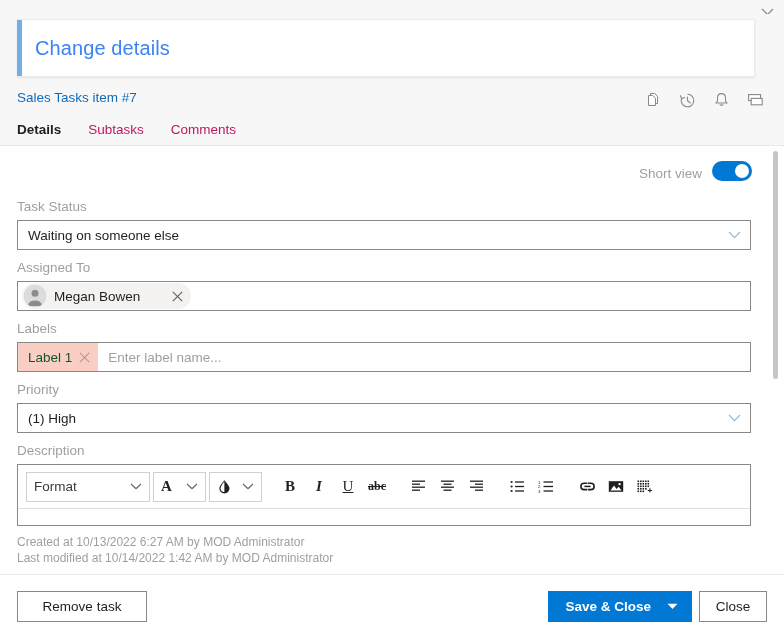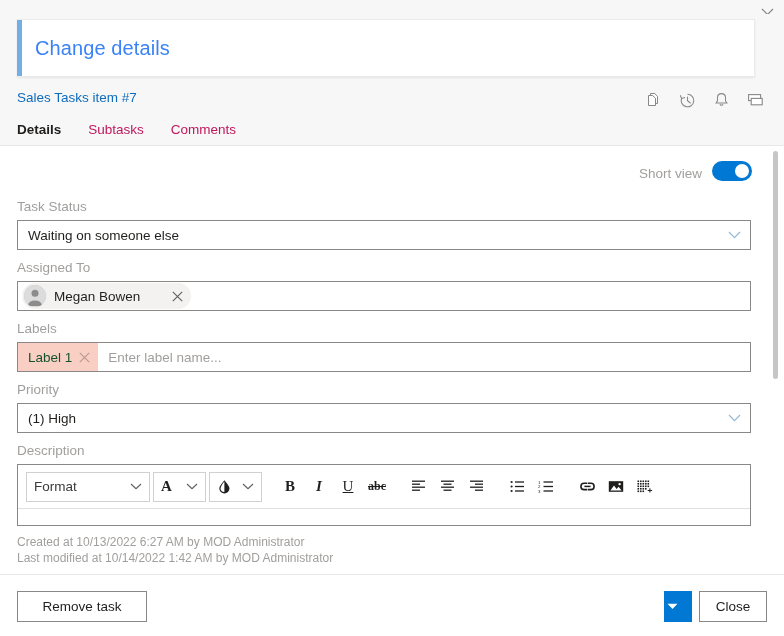--- a/index.html
+++ b/index.html
@@ -699,20 +699,21 @@
 
   <div class="meta">
     <div>Created at 10/13/2022 6:27 AM by MOD Administrator</div>
     <div>Last modified at 10/14/2022 1:42 AM by MOD Administrator</div>
   </div>
 
   <div class="actionbar">
     <button class="btn btn-remove">Remove task</button>
 
     <div class="btn-primary-split">
+      <span class="bps-main">Save &amp; Close</span>
       <span class="bps-caret">
         <svg width="11" height="7" viewBox="0 0 11 7">
           <path d="M0.5 0.8 L5.5 6 L10.5 0.8 z" fill="#ffffff"></path>
         </svg>
       </span>
     </div>
 
     <button class="btn btn-close">Close</button>
   </div>
 

